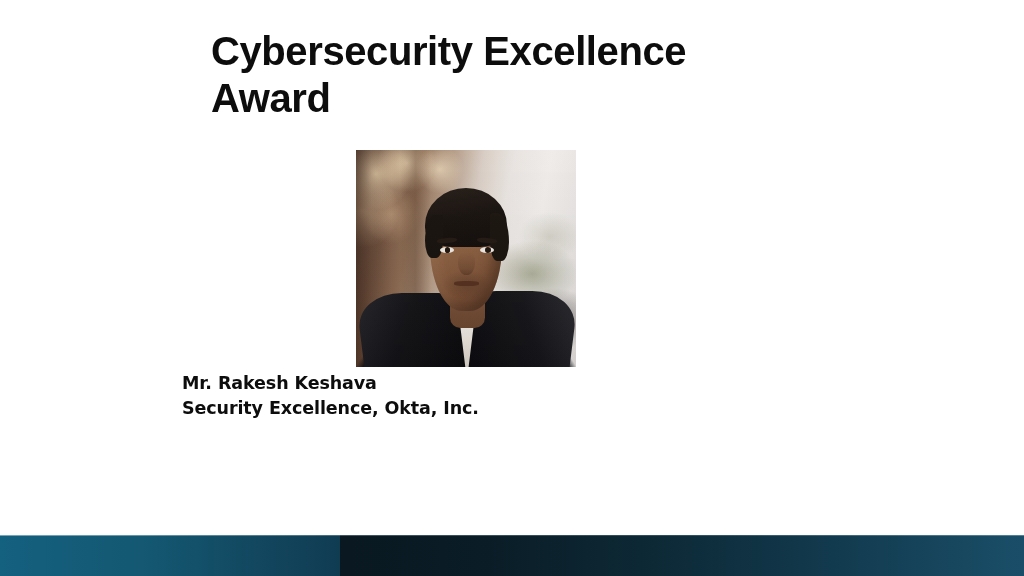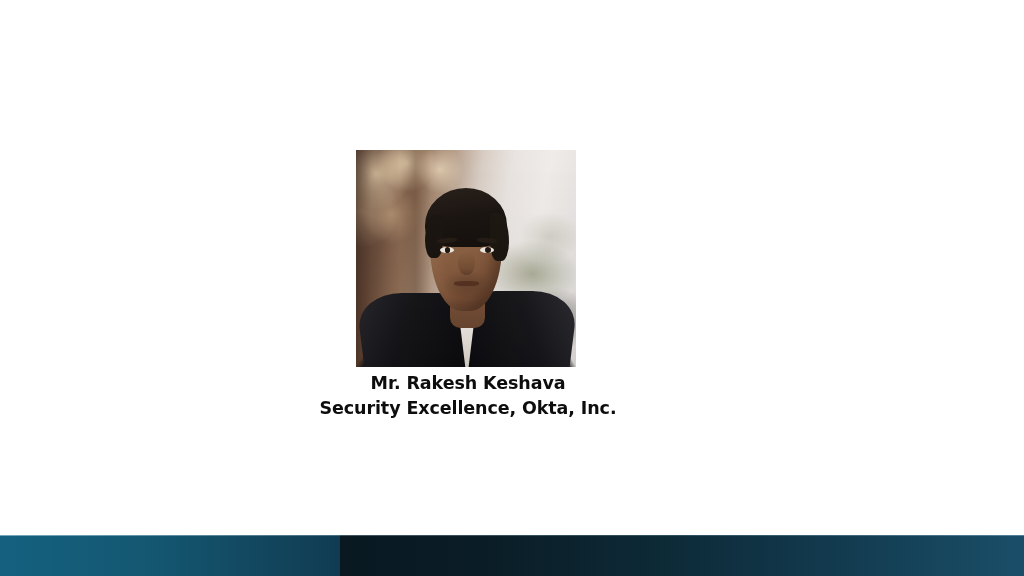--- a/index.html
+++ b/index.html
@@ -276,24 +276,23 @@
     position: absolute;
     inset: 0;
     backdrop-filter: blur(0.7px);
     background: linear-gradient(180deg, rgba(255,255,255,0.03) 0%, rgba(0,0,0,0.05) 100%);
     pointer-events: none;
   }
 
   
   #caption {
     position: absolute;
-    left: 168px;
+    left: 182px;
     top: 371px;
     width: 600px;
-    text-align: center;
   }
 
   .caption-line {
     font-family: "DejaVu Sans", sans-serif;
     font-size: 17.5px;
     font-weight: bold;
     color: #0d0d0d;
     line-height: 1.42;
     letter-spacing: -0.1px;
     white-space: nowrap;
@@ -329,20 +328,21 @@
     width: 1024px;
     height: 1px;
     background: linear-gradient(90deg, rgba(200,225,235,0.55) 0%, rgba(170,200,215,0.35) 33%, rgba(120,160,180,0.30) 66%, rgba(150,190,210,0.45) 100%);
   }
 </style>
 </head>
 <body>
 
 <div id="slide">
 
+  <h1 id="slide-title">Cybersecurity Excellence Award</h1>
 
   <div id="photo-block">
 
     <div id="portrait-photo">
       <div class="bg-layer bg-base"></div>
       <div class="bg-layer bg-bokeh-a"></div>
       <div class="bg-layer bg-pillar"></div>
       <div class="bg-layer bg-plant"></div>
       <div class="bg-layer bg-furniture"></div>
 

